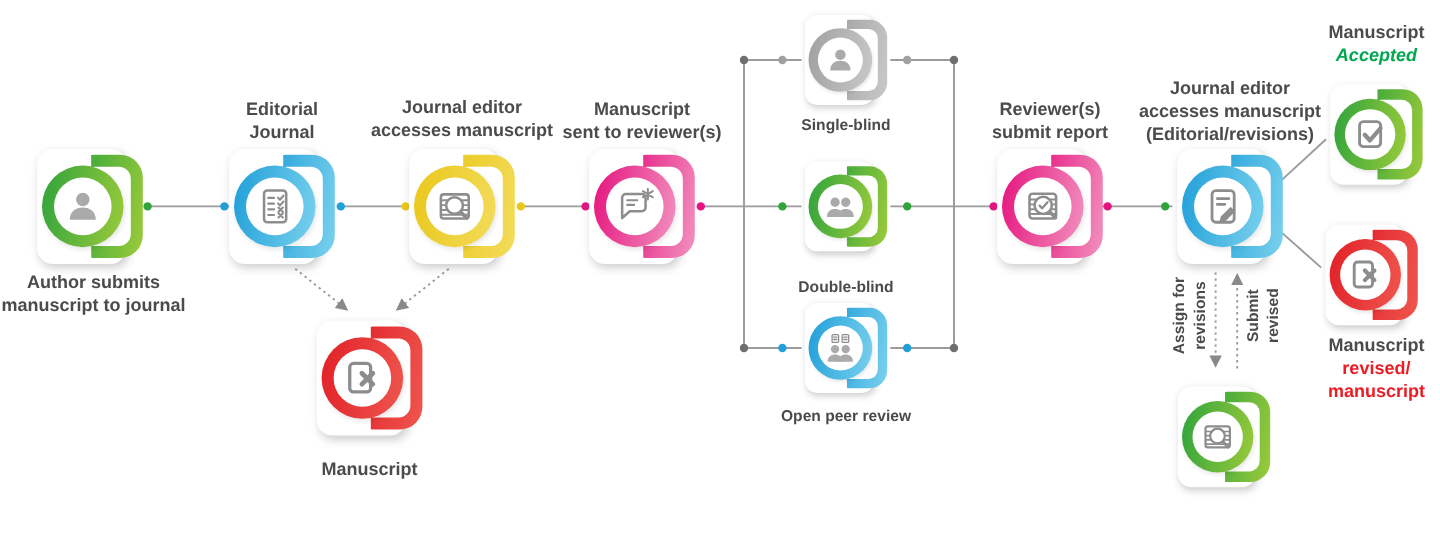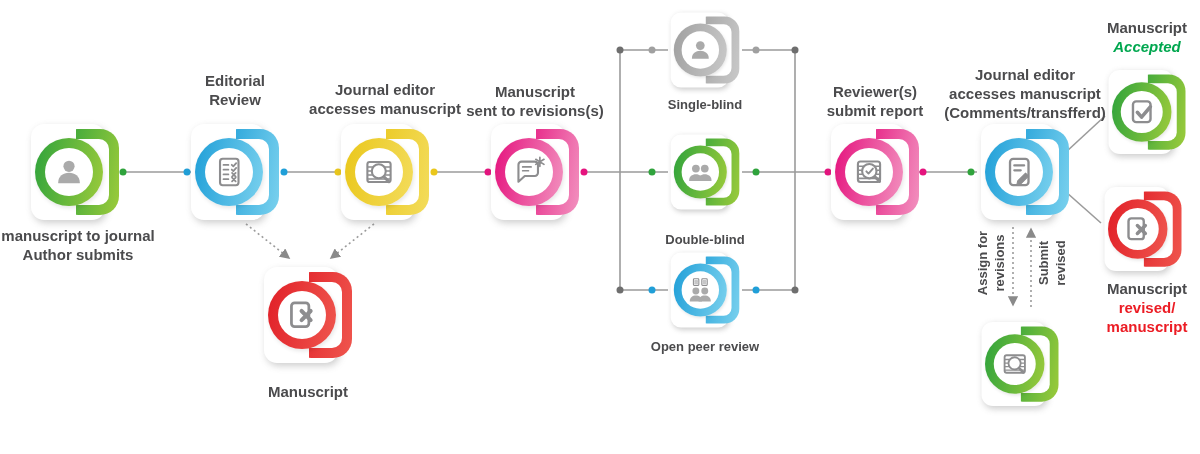--- a/index.html
+++ b/index.html
@@ -339,52 +339,52 @@
         <div class="bracket"></div>
       <div class="ring">
           <svg class="glyph" width="38" height="38" viewBox="0 0 36 36">
             <use href="#g-docx"></use>
           </svg>
         </div>
     </div>
   </div>
 
   <div class="label" style="left:78px;top:245px">
-    <div>manuscript to journal</div>
-      <div>Author submits</div>
-  </div>
-  <div class="label" style="left:235px;top:90px">
+    <div>Author submits</div>
+      <div>manuscript to journal</div>
+  </div>
+  <div class="label" style="left:235px;top:101px">
     <div>Editorial</div>
-      <div>Review</div>
+      <div>Journal</div>
   </div>
   <div class="label" style="left:385px;top:99px">
     <div>Journal editor</div>
       <div>accesses manuscript</div>
   </div>
   <div class="label" style="left:535px;top:101px">
     <div>Manuscript</div>
-      <div>sent to revisions(s)</div>
+      <div>sent to reviewer(s)</div>
   </div>
   <div class="label big" style="left:705px;top:104px">
     <div>Single-blind</div>
   </div>
   <div class="label big" style="left:705px;top:239px">
     <div>Double-blind</div>
   </div>
   <div class="label" style="left:875px;top:101px">
     <div>Reviewer(s)</div>
       <div>submit report</div>
   </div>
   <div class="label big" style="left:705px;top:346px">
     <div>Open peer review</div>
   </div>
   <div class="label" style="left:1025px;top:93px">
     <div>Journal editor</div>
       <div>accesses manuscript</div>
-      <div>(Comments/transfferd)</div>
+      <div>(Editorial/revisions)</div>
   </div>
   <div class="label" style="left:1147px;top:37px">
     <div>Manuscript</div>
       <div class="t-accepted">Accepted</div>
   </div>
   <div class="label" style="left:1147px;top:307px">
     <div>Manuscript</div>
     <div class="t-rejected">revised/</div>
     <div class="t-rejected">manuscript</div>
   </div>

